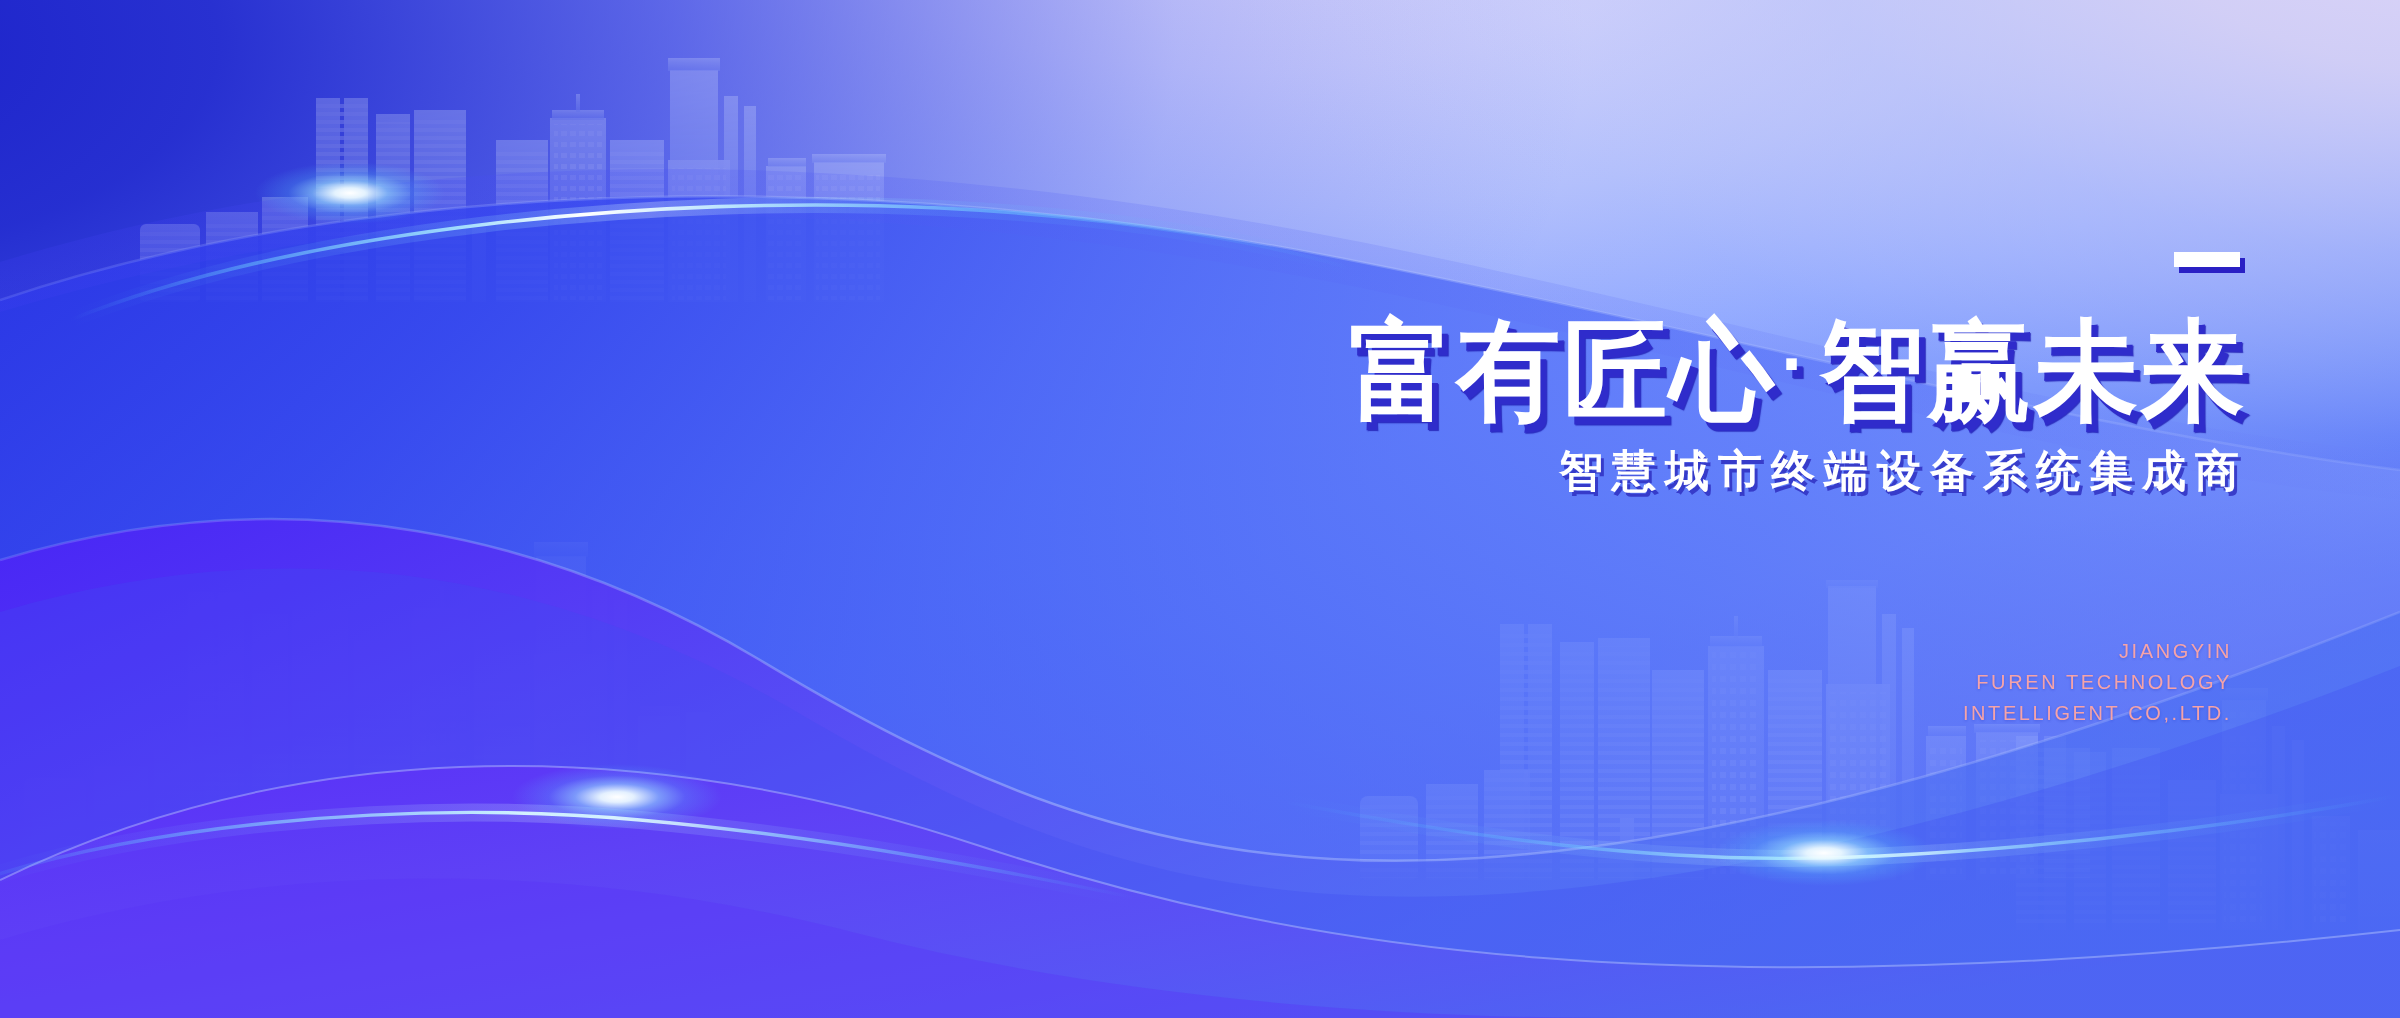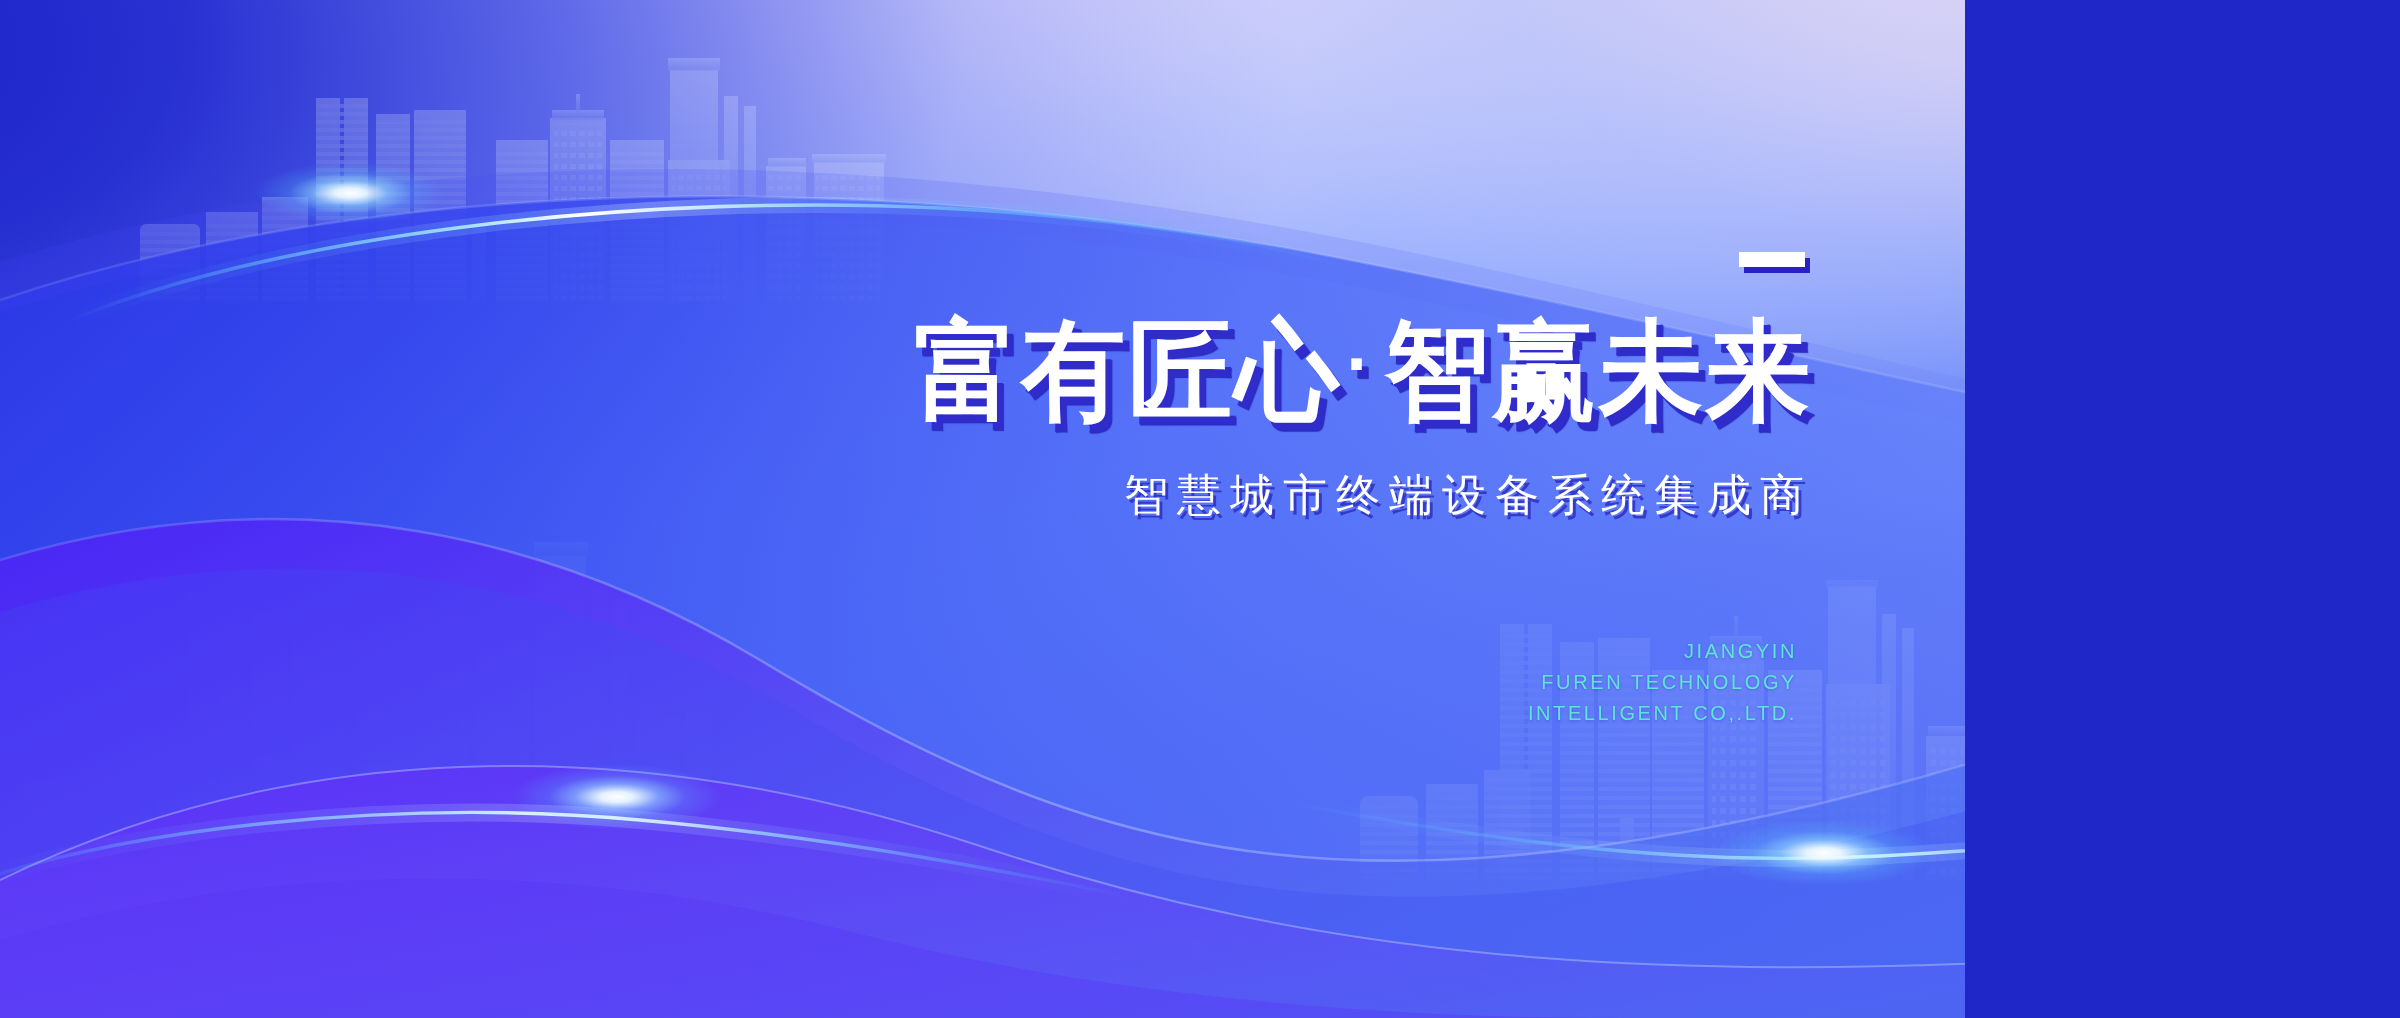--- a/index.html
+++ b/index.html
@@ -1,20 +1,20 @@
 <!DOCTYPE html>
 <html><head>
 <meta charset="utf-8">
 <style>
   html,body{margin:0;padding:0;background:#1f27c8;}
   *{box-sizing:border-box;}
 
   #banner{
     position:relative;
-    width:1965px;
+    width:2400px;
     height:1018px;
     overflow:hidden;
     font-family:"Liberation Sans","DejaVu Sans",sans-serif;
     background:#2b33d8;
   }
 
   
   .bg-base{
     position:absolute; inset:0;
     background:
@@ -97,38 +97,38 @@
     transform-origin:right center;
   }
   .headline .sep{
     font-size:74px;
     vertical-align:18px;
     letter-spacing:10px;
     padding:0 4px;
   }
 
   .subtitle{
-    margin:48px 0 0 0;
+    margin:24px 0 0 0;
     font-size:44px;
     line-height:1.1;
-    font-weight:400;
+    font-weight:700;
     color:#ffffff;
     letter-spacing:9px;
     white-space:nowrap;
     text-shadow:3px 4px 0 rgba(44,42,190,.80);
     font-family:"Liberation Sans","DejaVu Sans",sans-serif;
   }
 
   .company{
     position:absolute;
     right:168px;
     top:636px;
     text-align:right;
     z-index:40;
-    color:#5eead4;
+    color:#fca5a5;
     font-size:20px;
     line-height:1.55;
     letter-spacing:2.6px;
     font-weight:400;
     opacity:.96;
     text-shadow:0 1px 3px rgba(30,40,170,.35);
     font-family:"Liberation Sans","DejaVu Sans",sans-serif;
   }
   .company div{white-space:nowrap;}
 </style>

